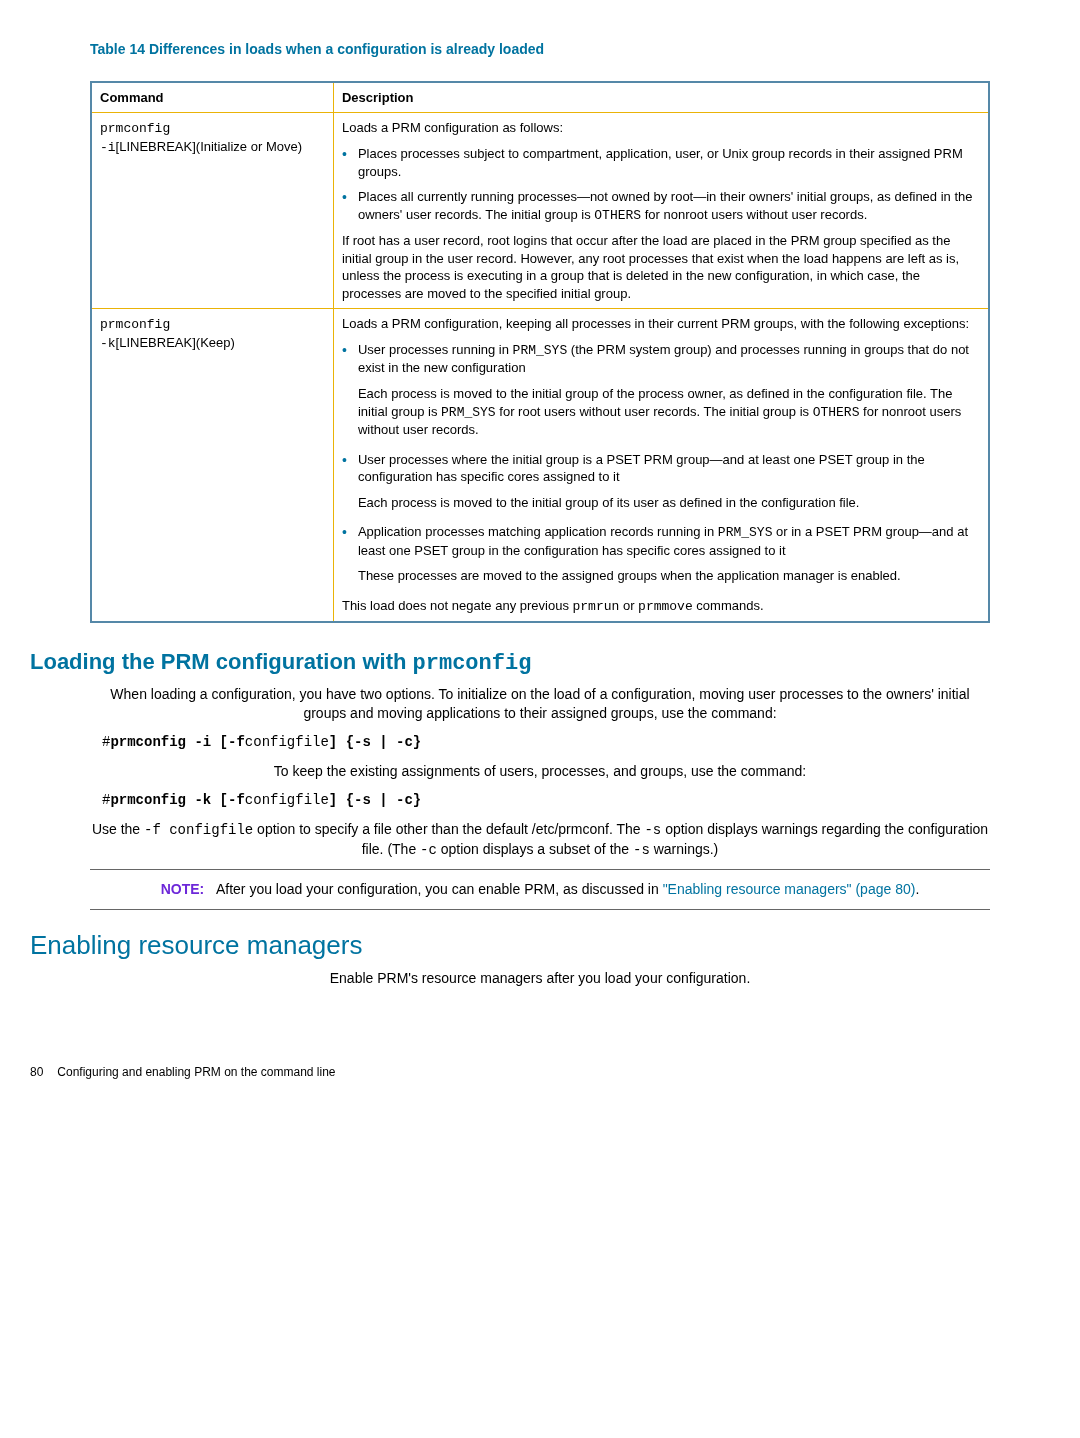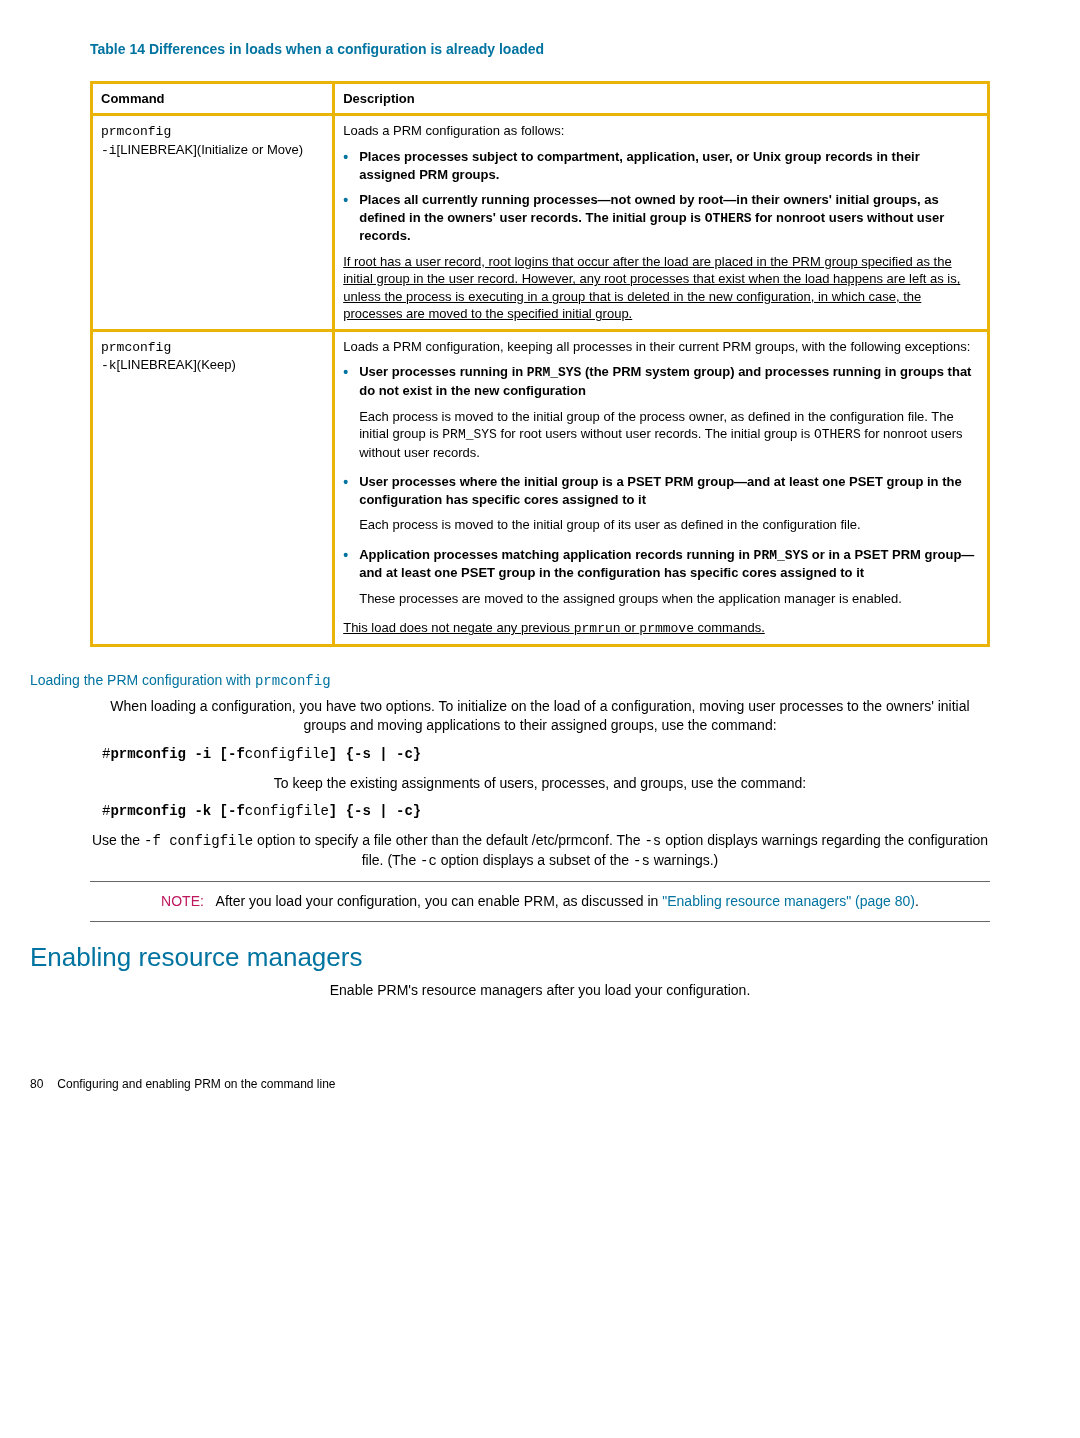--- a/index.html
+++ b/index.html
@@ -17,72 +17,71 @@
     font-weight: bold;
     margin-bottom: 22px;
     font-size: 14px;
   }
   table {
     border-collapse: collapse;
     width: 100%;
     border: 2px solid #5588a8;
   }
   th, td {
-    border: 3px solid #eab308;
+    border: 1px solid #eab308;
     padding: 6px 8px;
     text-align: left;
     vertical-align: top;
     font-size: 13px;
   }
   th {
     font-weight: bold;
     background: #fff;
   }
   .mono { font-family: "Courier New", monospace; }
   ul.cell-list {
     list-style: none;
     padding-left: 0;
     margin: 4px 0 0 0;
-    font-weight: bold;
   }
   ul.cell-list > li {
     position: relative;
     padding-left: 16px;
     margin-bottom: 8px;
   }
   ul.cell-list > li::before {
     content: "•";
     position: absolute;
     left: 0;
     top: 0;
     color: #0073a0;
     font-size: 14px;
   }
   .sub-para {
     margin: 4px 0 12px 16px;
   }
   .cell-p { margin: 0 0 8px 0; }
-  .cell-p:last-child { margin-bottom: 0; text-decoration: underline; }
+  .cell-p:last-child { margin-bottom: 0; }
   h3.section {
     color: #0073a0;
-    font-weight: normal;
-    font-size: 14px;
+    font-weight: bold;
+    font-size: 22px;
     margin: 24px 0 6px 0;
   }
   h2.section {
     color: #0073a0;
     font-weight: normal;
     font-size: 26px;
     margin: 18px 0 6px 16px;
     margin-left: -60px;
   }
   .body-p { margin: 6px 0 10px 0; text-align: center; }
   .code-line { font-family: "Courier New", monospace; margin: 6px 0 10px 12px; }
   hr.sep { border: none; border-top: 1px solid #666; margin: 10px 0; }
-  .note-label { font-weight: normal; color: #be185d; }
+  .note-label { font-weight: bold; color: #6d28d9; }
   .link { color: #0073a0; }
   .footer { font-size: 12px; margin-top: 76px; }
   .pgnum { margin-right: 14px; }
 </style>
 </head>
 <body>
 
 <div class="table-caption">Table 14 Differences in loads when a configuration is already loaded</div>
 
 <table>

